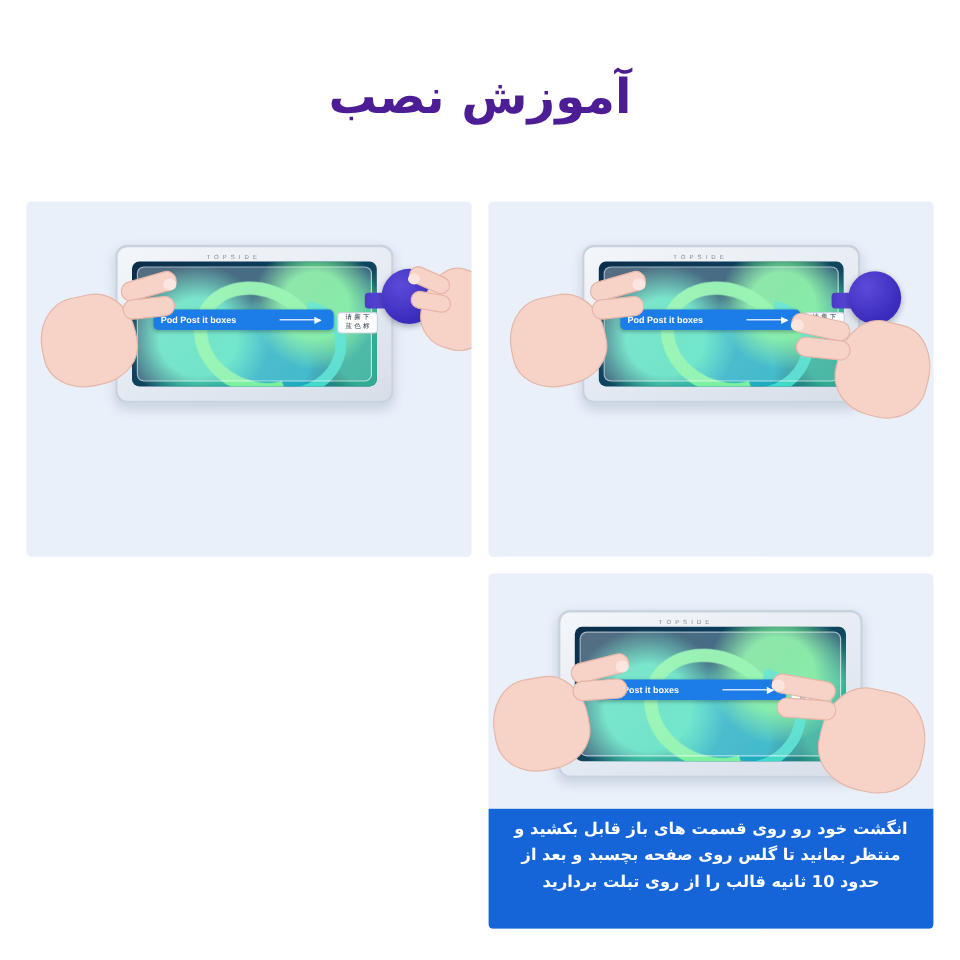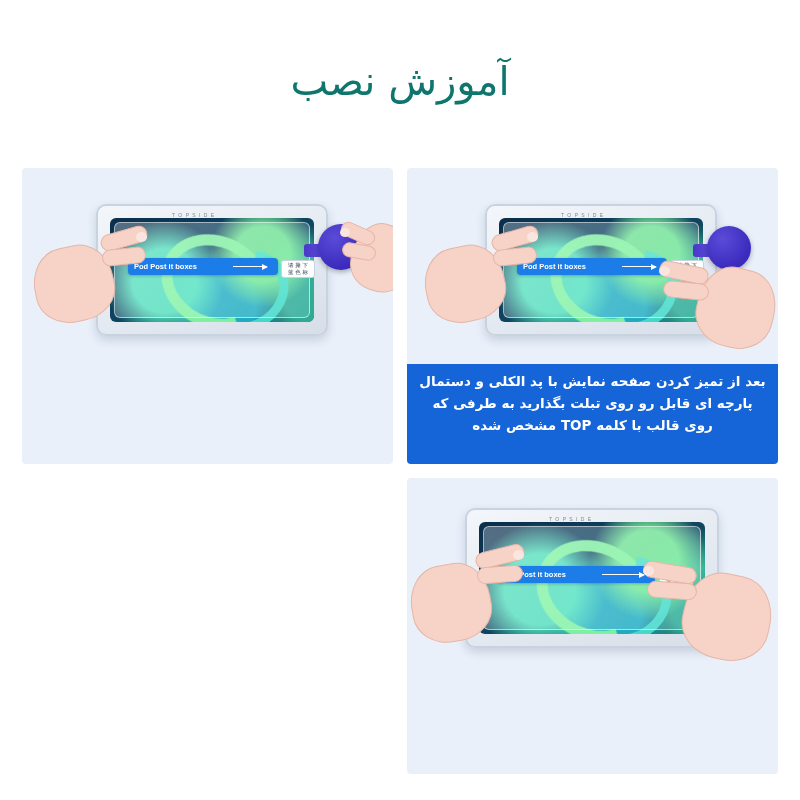--- a/index.html
+++ b/index.html
@@ -20,22 +20,22 @@
     background: #ffffff;
     box-sizing: border-box;
   }
   .page-title {
     position: absolute;
     top: 58px;
     left: 0;
     right: 0;
     text-align: center;
     font-size: 40px;
-    font-weight: normal;
-    color: #0f766e;
+    font-weight: bold;
+    color: #4c1d95;
     letter-spacing: 0px;
     direction: rtl;
   }
   .grid {
     position: absolute;
     top: 168px;
     left: 22px;
     width: 756px;
     display: flex;
     flex-wrap: wrap;
@@ -268,21 +268,20 @@
         <div class="palm" style="left:18px; top:78px; width:78px; height:74px; transform:rotate(-12deg);"></div>
         <div class="finger" style="left:84px; top:62px; width:46px; height:15px; transform:rotate(-16deg);"></div>
         <div class="finger" style="left:86px; top:80px; width:42px; height:15px; transform:rotate(-6deg);"></div>
         <div class="nail" style="left:120px; top:64px; width:11px; height:10px;"></div>
 
         <div class="palm" style="left:290px; top:100px; width:76px; height:78px; transform:rotate(14deg);"></div>
         <div class="finger" style="left:252px; top:96px; width:48px; height:15px; transform:rotate(12deg);"></div>
         <div class="finger" style="left:256px; top:114px; width:44px; height:15px; transform:rotate(6deg);"></div>
         <div class="nail" style="left:252px; top:98px; width:11px; height:10px;"></div>
       </div>
-      <div class="caption tall">بعد از تمیز کردن صفحه نمایش با پد الکلی و دستمال پارچه ای قابل رو روی تبلت بگذارید به طرفی که روی قالب با کلمه TOP مشخص شده</div>
     </div>
 
     <div class="card">
       <div class="scene">
 
         <div class="tray" style="left:74px; top:36px; width:228px; height:128px;">
           <div class="tray-inner" style="left:12px; top:12px; right:12px; bottom:12px;">
             <div class="swirl"></div>
             <div class="swirl-ring" style="left:50px; top:18px; width:88px; height:70px;"></div>
             <div class="swirl-ring2" style="left:92px; top:34px; width:70px; height:60px;"></div>
@@ -334,17 +333,18 @@
         <div class="palm" style="left:4px; top:86px; width:78px; height:76px; transform:rotate(-10deg);"></div>
         <div class="finger" style="left:68px; top:70px; width:48px; height:15px; transform:rotate(-14deg);"></div>
         <div class="finger" style="left:70px; top:88px; width:44px; height:15px; transform:rotate(-4deg);"></div>
         <div class="nail" style="left:106px; top:72px; width:11px; height:10px;"></div>
 
         <div class="palm" style="left:276px; top:96px; width:86px; height:84px; transform:rotate(12deg);"></div>
         <div class="finger" style="left:236px; top:86px; width:52px; height:15px; transform:rotate(10deg);"></div>
         <div class="finger" style="left:240px; top:104px; width:48px; height:15px; transform:rotate(4deg);"></div>
         <div class="nail" style="left:236px; top:88px; width:11px; height:10px;"></div>
       </div>
+      <div class="caption tall">انگشت خود رو روی قسمت های باز قابل بکشید و منتظر بمانید تا گلس روی صفحه بچسبد و بعد از حدود 10 ثانیه قالب را از روی تبلت بردارید</div>
     </div>
 
 
   </div>
 </div>
 
 </body></html>

